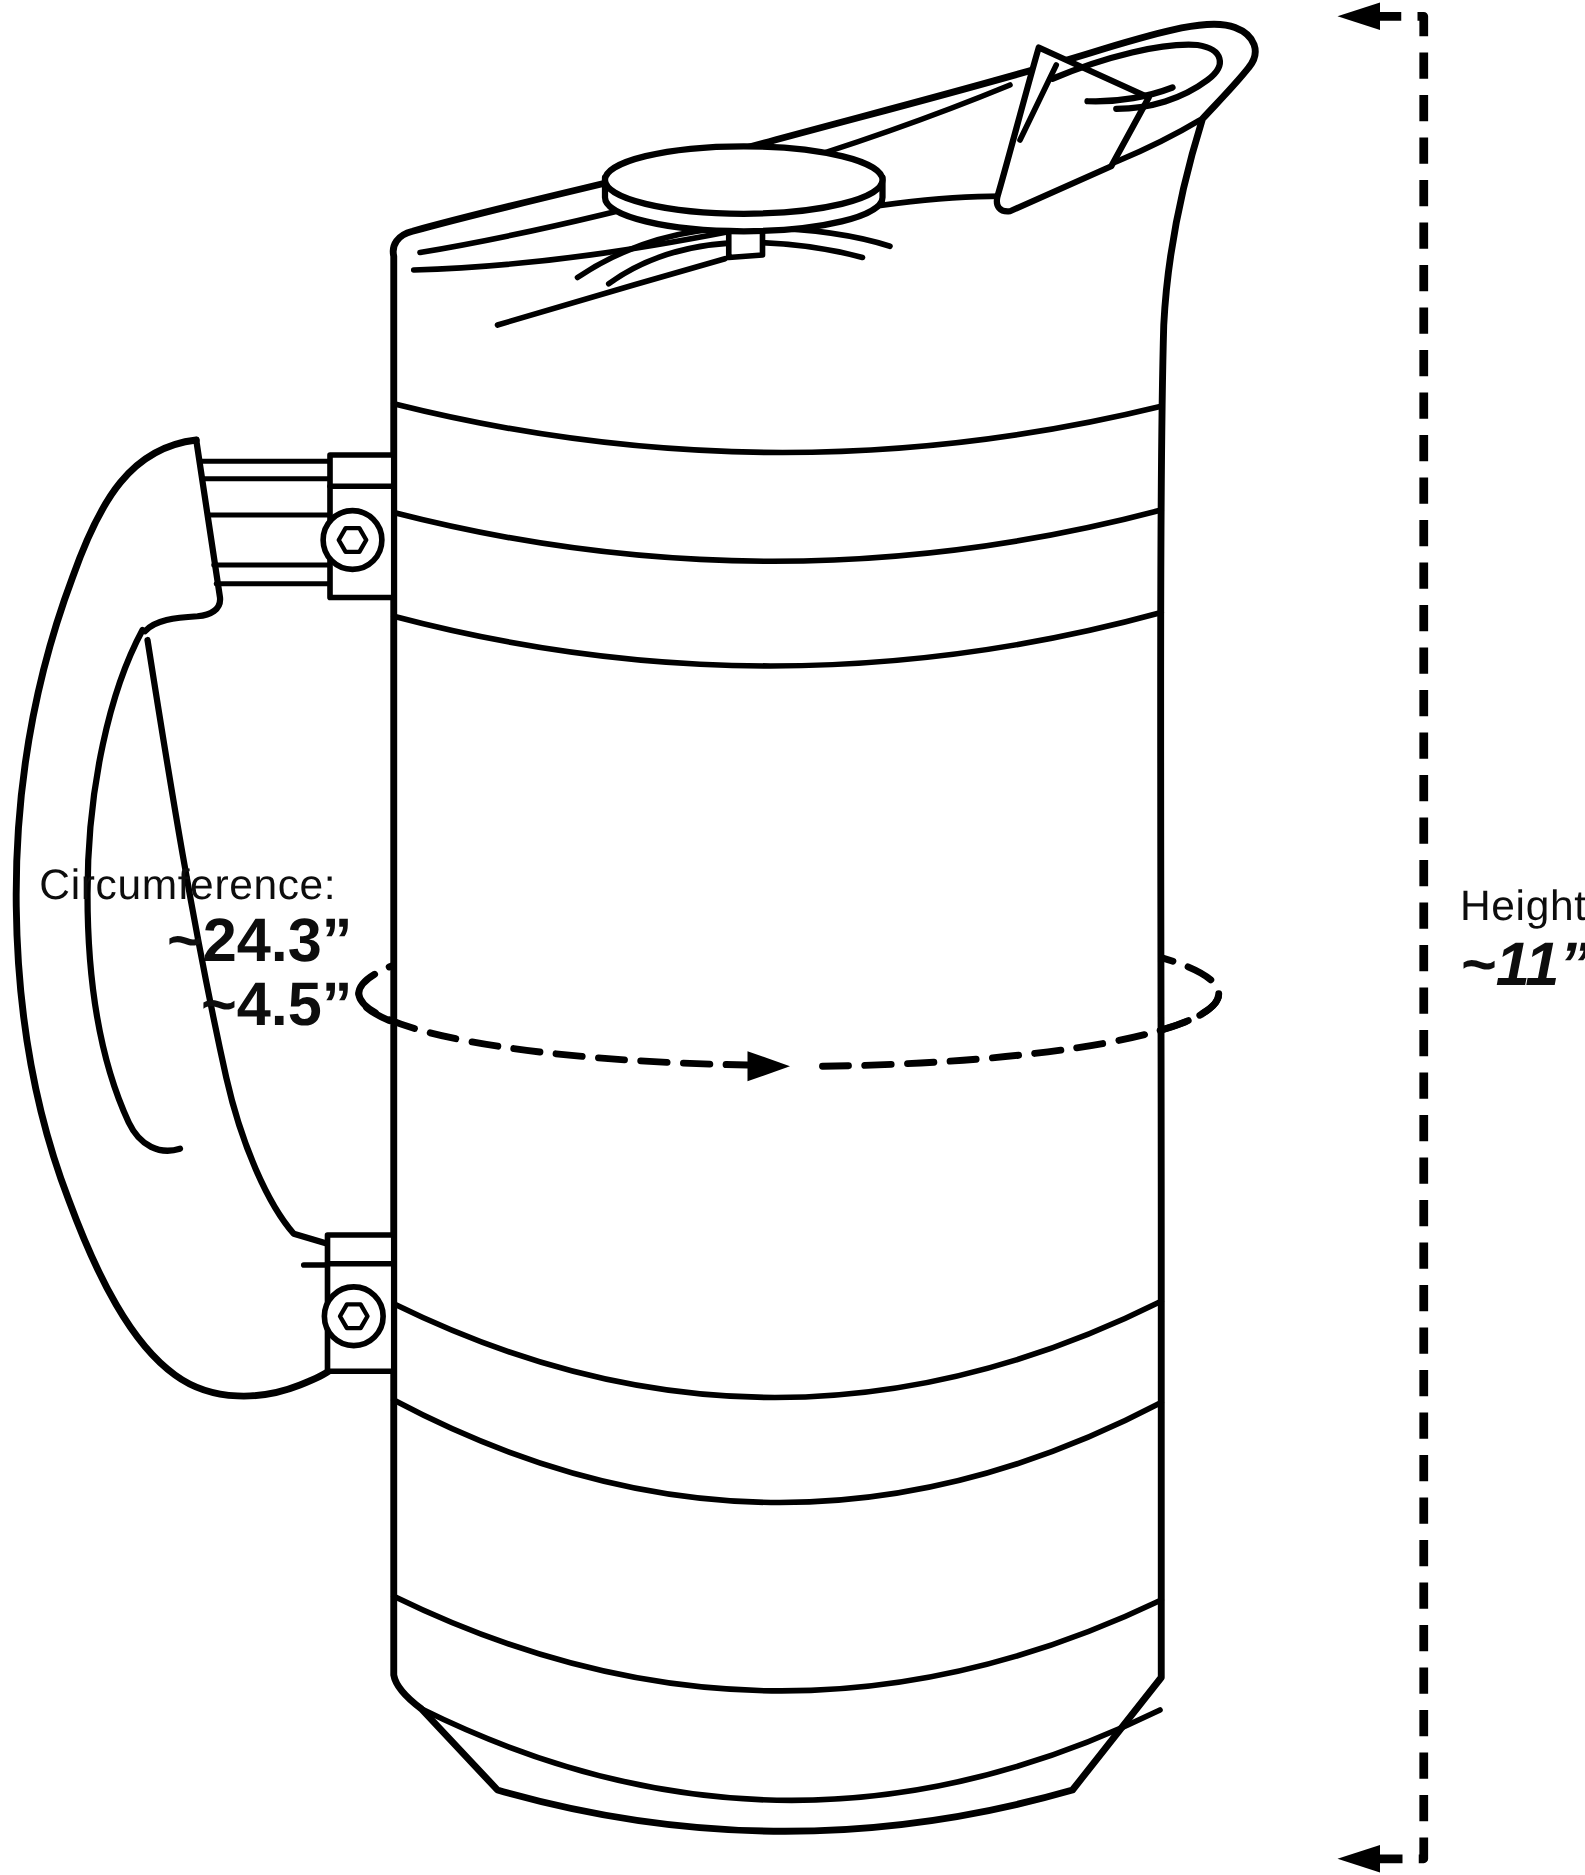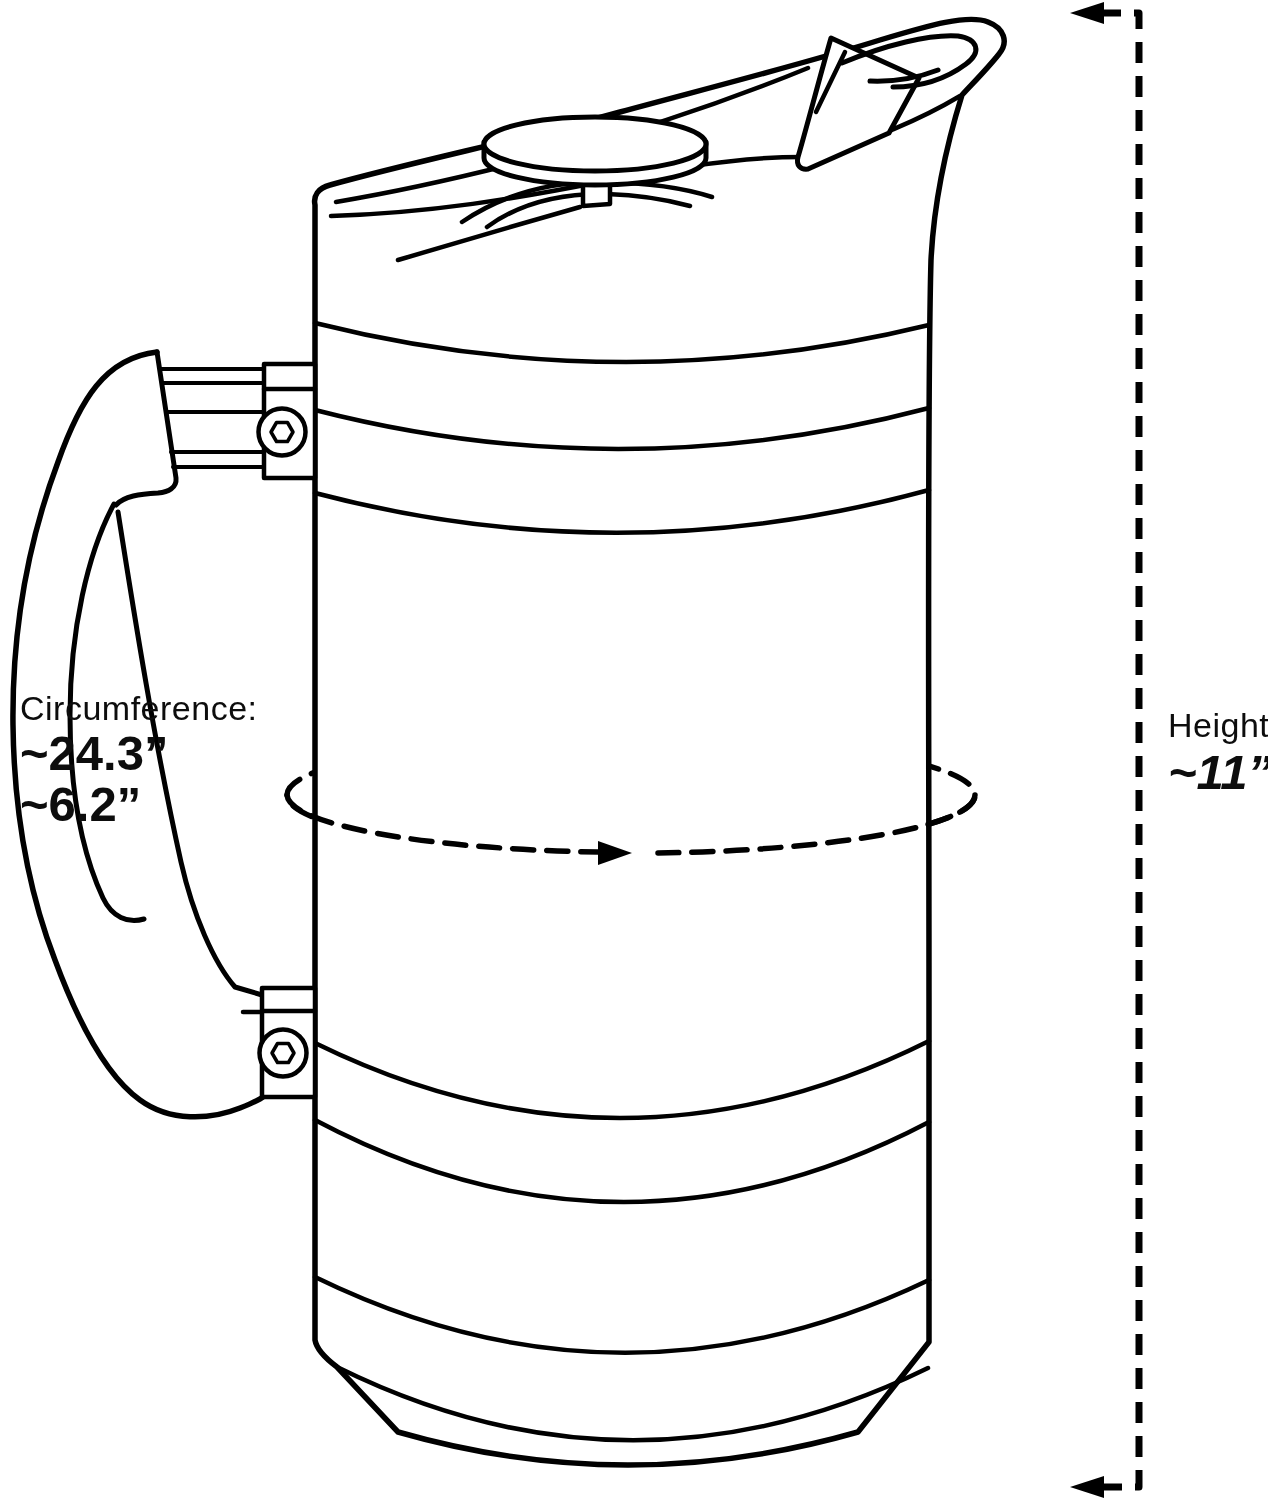--- a/index.html
+++ b/index.html
@@ -5,21 +5,21 @@
   html,body{margin:0;padding:0;}
   body{
     width:1268px;height:1500px;
     background:#ffffff;
     font-family:"Liberation Sans", sans-serif;
     overflow:hidden;
   }
   .canvas{position:relative;width:1268px;height:1500px;background:#fff;}
   svg{position:absolute;left:0;top:0;}
   .dim-text{position:absolute;color:#0d0d0d;}
-  .dim-left{left:20px;top:688px;width:262px;}
+  .dim-left{left:20px;top:688px;width:262px;text-align:right;}
   .dim-right{left:1168px;top:704px;width:100px;text-align:left;}
   .dim-label{font-size:34px;font-weight:400;line-height:40px;letter-spacing:.5px;}
   .dim-left .dim-label{padding-right:13px;}
   .dim-value{font-size:49px;font-weight:700;line-height:51px;}
   .dim-right .dim-label{line-height:42px;}
   .dim-right .dim-value{line-height:52px;font-style:italic;}
 </style>
 </head>
 <body>
 
@@ -113,21 +113,21 @@
     <polygon points="598,841 598,865 632,853" fill="#000" stroke="none"></polygon>
 
     <path stroke-width="7" stroke-dasharray="21 13" stroke-linecap="butt" d="M 1100,13 L 1139,13 L 1139,1487 L 1100,1487"></path>
     <polygon points="1070,13 1104,2 1104,24" fill="#000" stroke="none"></polygon>
     <polygon points="1070,1487 1104,1476 1104,1498" fill="#000" stroke="none"></polygon>
   </svg>
 
   <div class="dim-text dim-left">
     <div class="dim-label">Circumference:</div>
     <div class="dim-value">~24.3”</div>
-    <div class="dim-value">~6.2”</div>
+    <div class="dim-value">~4.5”</div>
   </div>
 
   <div class="dim-text dim-right">
     <div class="dim-label">Height:</div>
     <div class="dim-value">~11”</div>
   </div>
 
 </div>
 
 </body></html>

